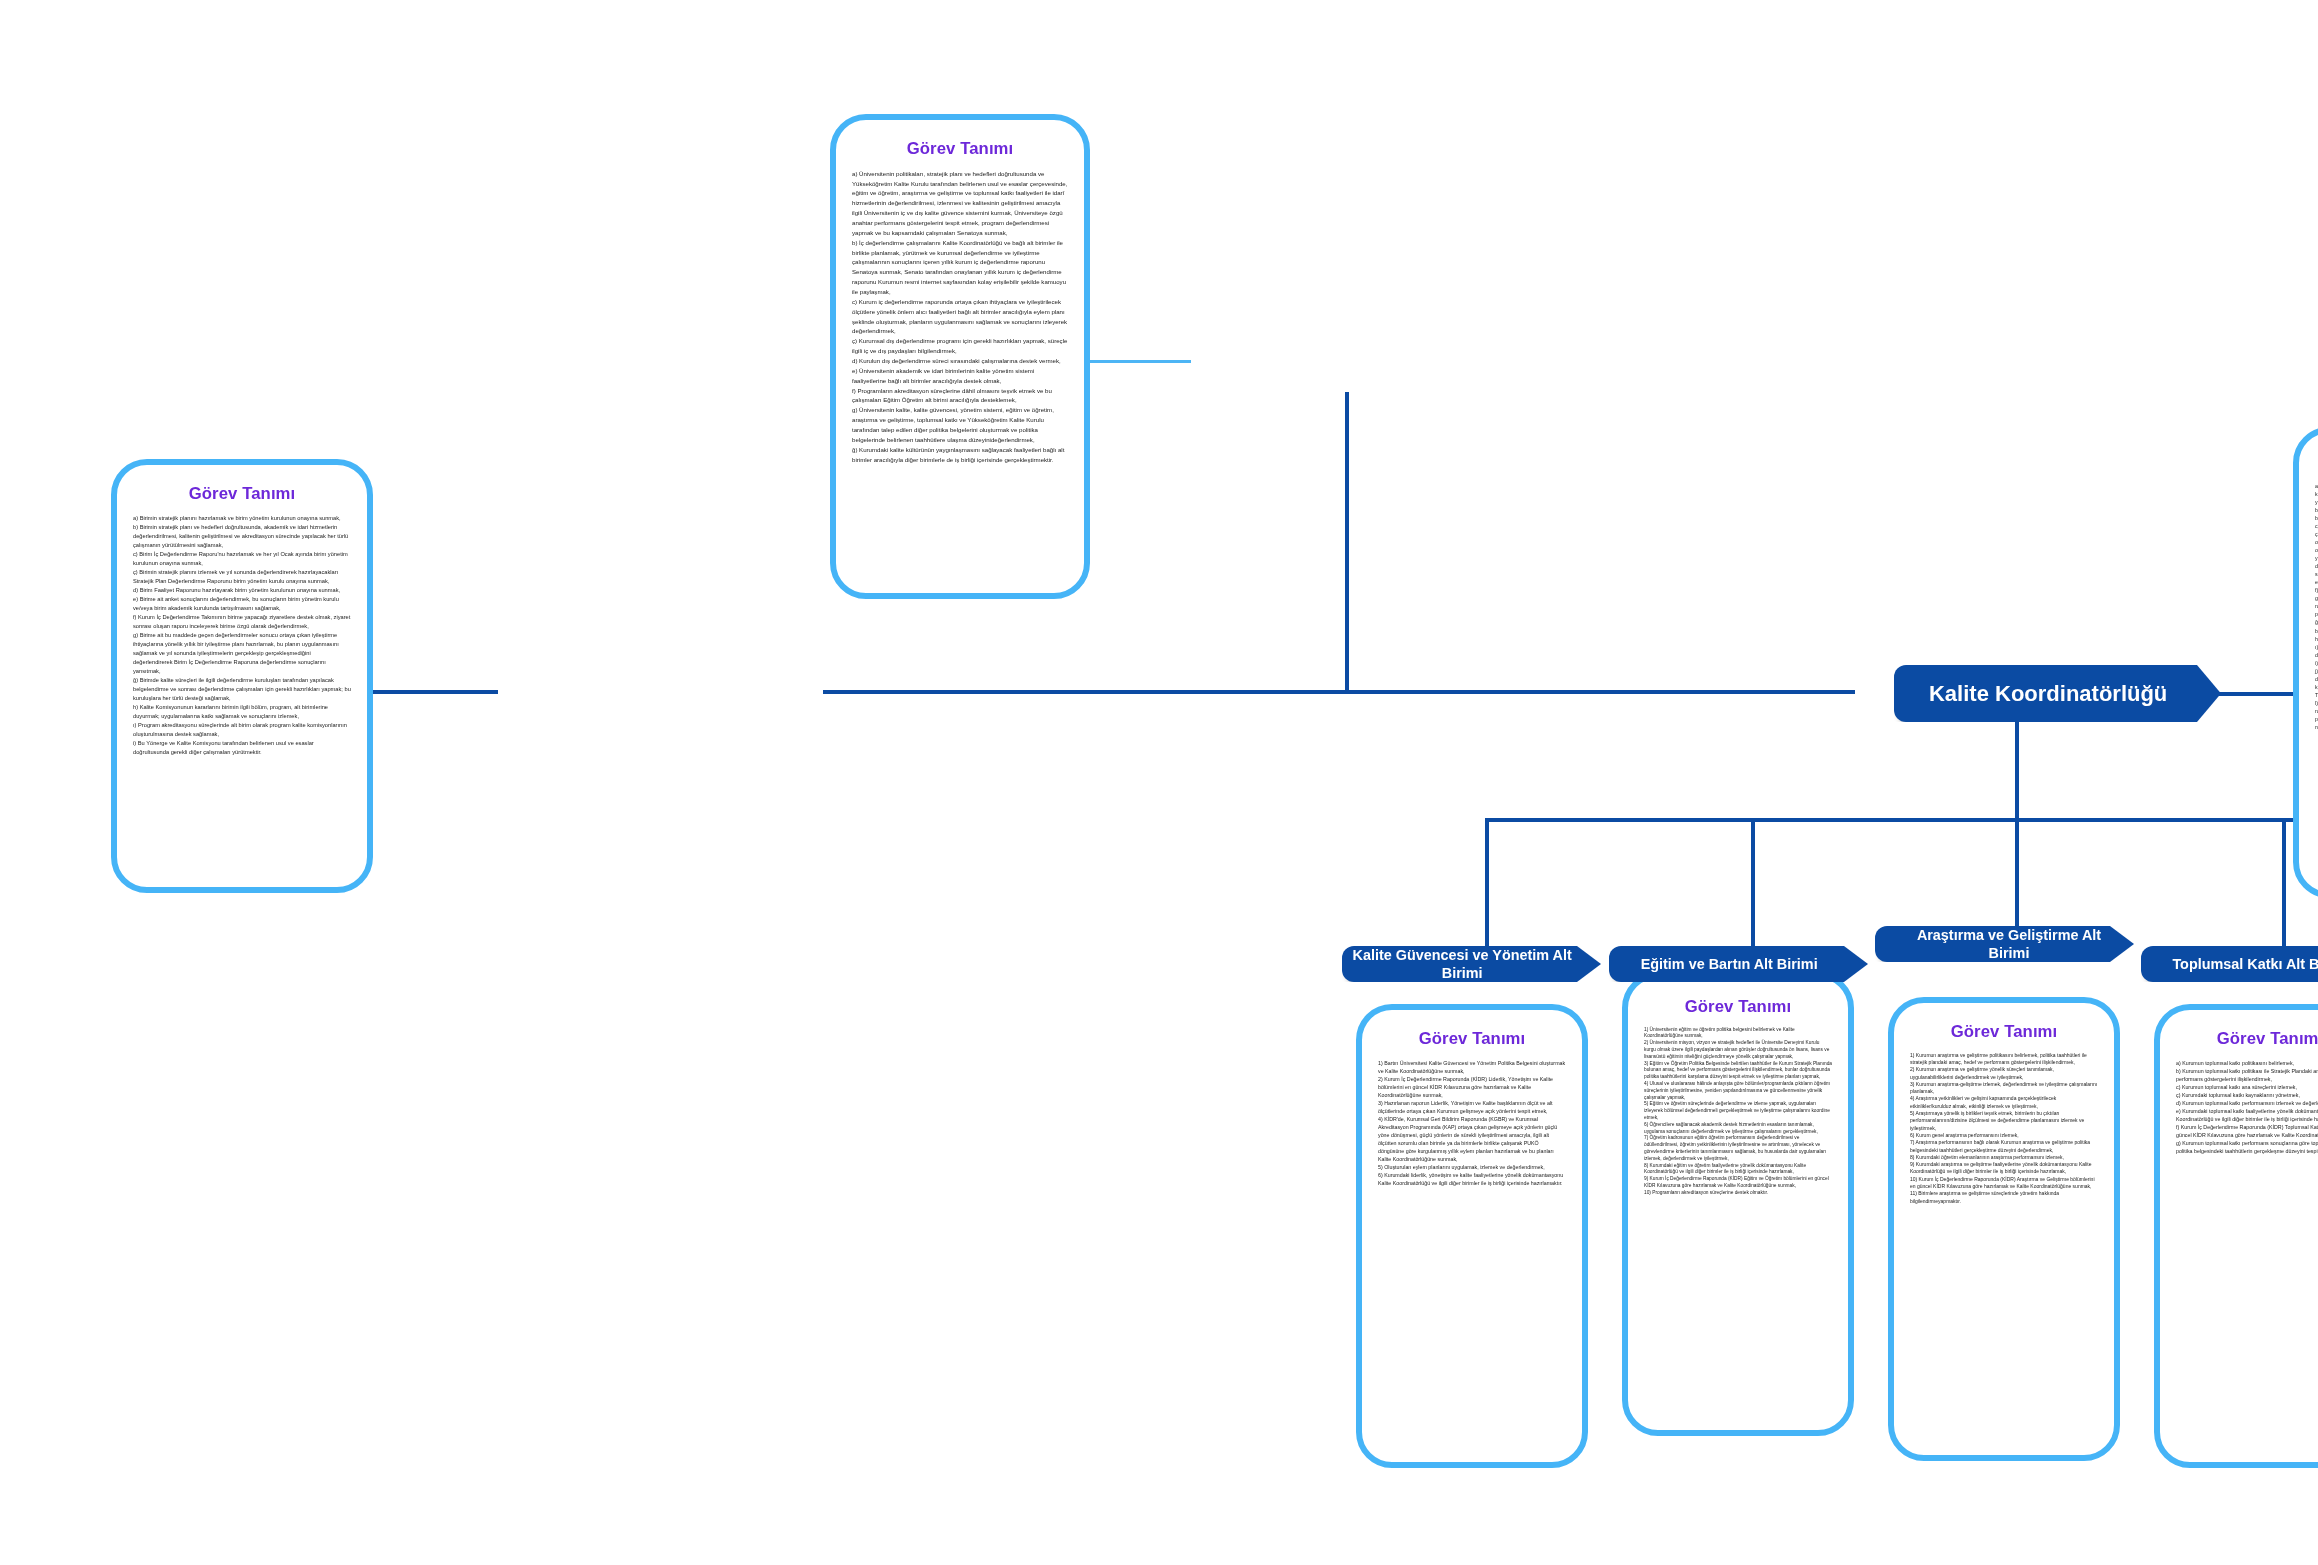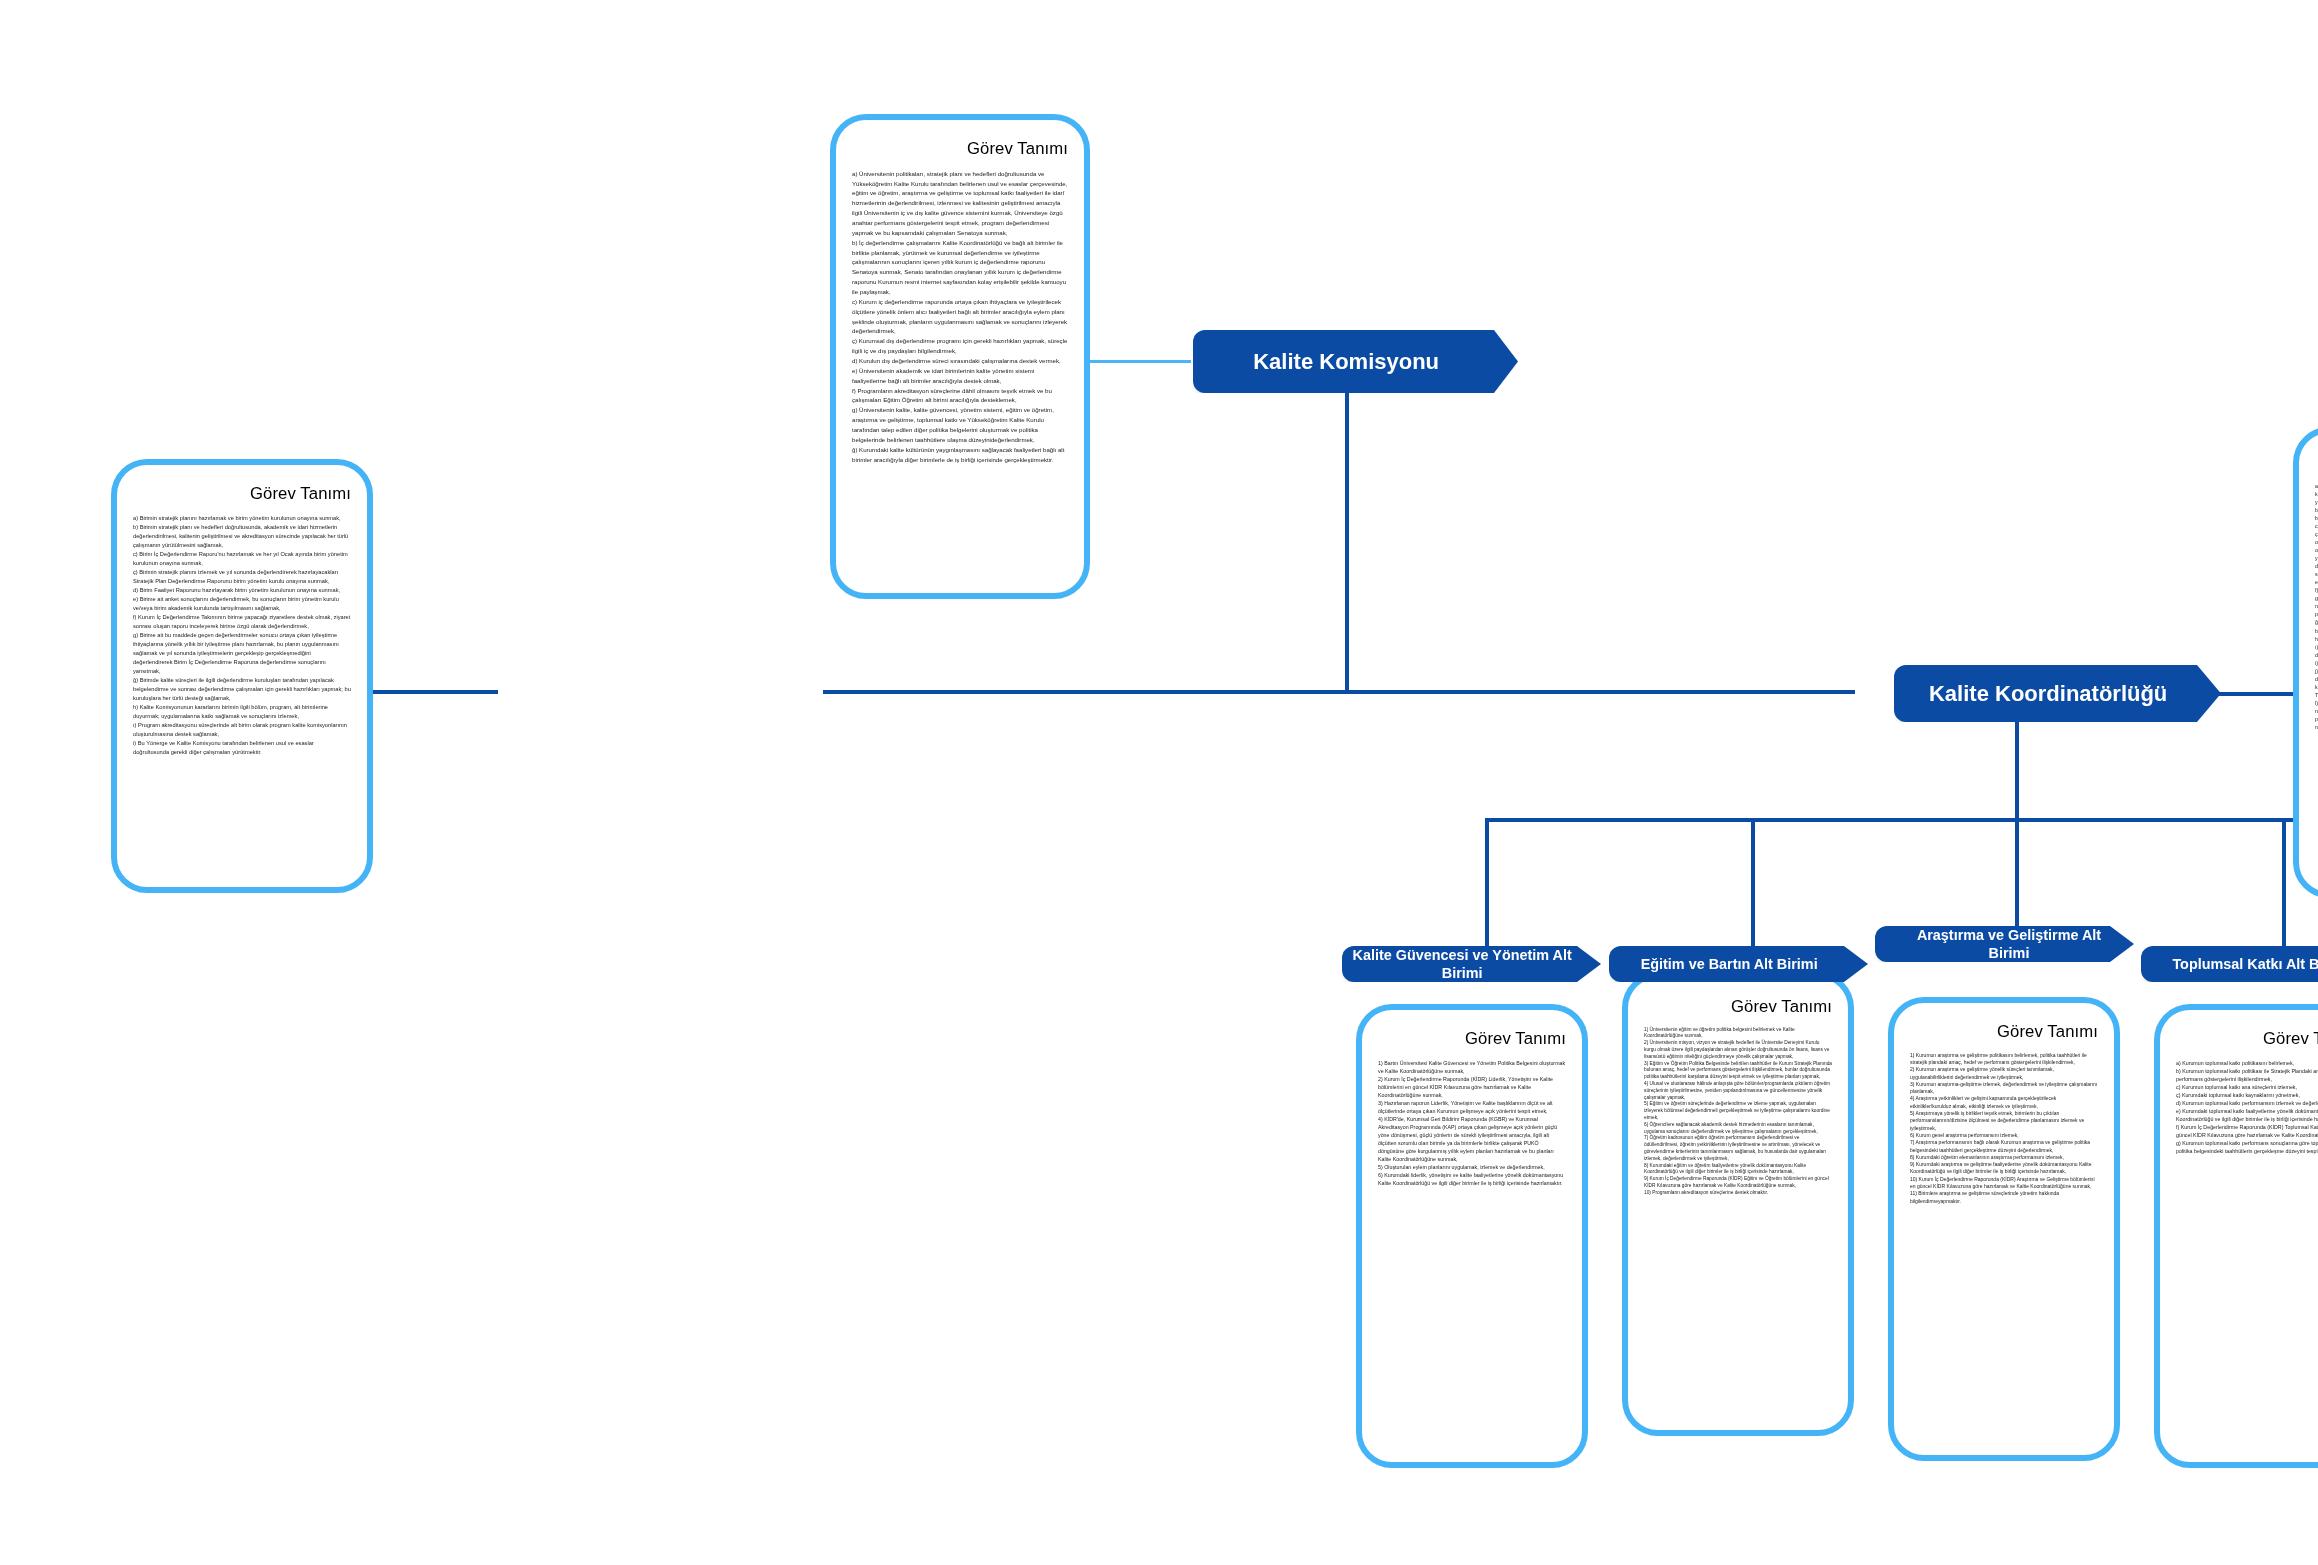--- a/index.html
+++ b/index.html
@@ -61,24 +61,24 @@
     position: absolute;
     background: #ffffff;
     border: 6px solid #45b4f7;
     border-radius: 36px;
     box-sizing: border-box;
     z-index: 3;
     overflow: hidden;
     padding: 12px 16px 10.2px 16px;
   }
   .card-title {
-    text-align: right;
-    font-weight: normal;
+    text-align: center;
+    font-weight: bold;
     font-size: 16.7px;
-    color: #000000;
+    color: #6d28d9;
     margin: 6.5px 0 10.2px 0;
     letter-spacing: 0.1px;
   }
   .card-body {
     font-size: 6.1px;
     line-height: 1.62;
     color: #1b1b1b;
     white-space: pre-line;
     text-align: left;
     word-break: break-word;
@@ -116,23 +116,20 @@
 b) İç değerlendirme çalışmalarını Kalite Koordinatörlüğü ve bağlı alt birimler ile birlikte planlamak, yürütmek ve kurumsal değerlendirme ve iyileştirme çalışmalarının sonuçlarını içeren yıllık kurum iç değerlendirme raporunu Senatoya sunmak, Senato tarafından onaylanan yıllık kurum iç değerlendirme raporunu Kurumun resmi internet sayfasından kolay erişilebilir şekilde kamuoyu ile paylaşmak,
 c) Kurum iç değerlendirme raporunda ortaya çıkan ihtiyaçlara ve iyileştirilecek ölçütlere yönelik önlem alıcı faaliyetleri bağlı alt birimler aracılığıyla eylem planı şeklinde oluşturmak, planların uygulanmasını sağlamak ve sonuçlarını izleyerek değerlendirmek,
 ç) Kurumsal dış değerlendirme programı için gerekli hazırlıkları yapmak, süreçle ilgili iç ve dış paydaşları bilgilendirmek,
 d) Kurulun dış değerlendirme süreci sırasındaki çalışmalarına destek vermek,
 e) Üniversitenin akademik ve idari birimlerinin kalite yönetim sistemi faaliyetlerine bağlı alt birimler aracılığıyla destek olmak,
 f) Programların akreditasyon süreçlerine dâhil olmasını teşvik etmek ve bu çalışmaları Eğitim Öğretim alt birimi aracılığıyla desteklemek,
 g) Üniversitenin kalite, kalite güvencesi, yönetim sistemi, eğitim ve öğretim, araştırma ve geliştirme, toplumsal katkı ve Yükseköğretim Kalite Kurulu tarafından talep edilen diğer politika belgelerini oluşturmak ve politika belgelerinde belirlenen taahhütlere ulaşma düzeyinideğerlendirmek,
 ğ) Kurumdaki kalite kültürünün yaygınlaşmasını sağlayacak faaliyetleri bağlı alt birimler aracılığıyla diğer birimlerle de iş birliği içerisinde gerçekleştirmektir.</div>
   </div>
 
-  <div class="node node-l1" style="left:1193px; top:330px; width:325px; height:63px;">
-    <span>Kalite Komisyonu</span>
-  </div>
 
   <div class="card" style="left:111px; top:459px; width:262px; height:434px;">
     <div class="card-title">Görev Tanımı</div>
     <div class="card-body sm">a) Birimin stratejik planını hazırlamak ve birim yönetim kurulunun onayına sunmak,
 b) Birimin stratejik planı ve hedefleri doğrultusunda, akademik ve idari hizmetlerin değerlendirilmesi, kalitenin geliştirilmesi ve akreditasyon sürecinde yapılacak her türlü çalışmanın yürütülmesini sağlamak,
 c) Birim İç Değerlendirme Raporu'nu hazırlamak ve her yıl Ocak ayında birim yönetim kurulunun onayına sunmak,
 ç) Birimin stratejik planını izlemek ve yıl sonunda değerlendirerek hazırlayacakları Stratejik Plan Değerlendirme Raporunu birim yönetim kurulu onayına sunmak,
 d) Birim Faaliyet Raporunu hazırlayarak birim yönetim kurulunun onayına sunmak,
 e) Birime ait anket sonuçlarını değerlendirmek, bu sonuçların birim yönetim kurulu ve/veya birim akademik kurulunda tartışılmasını sağlamak,
 f) Kurum İç Değerlendirme Takımının birime yapacağı ziyaretlere destek olmak, ziyaret sonrası oluşan raporu inceleyerek birime özgü olarak değerlendirmek,

